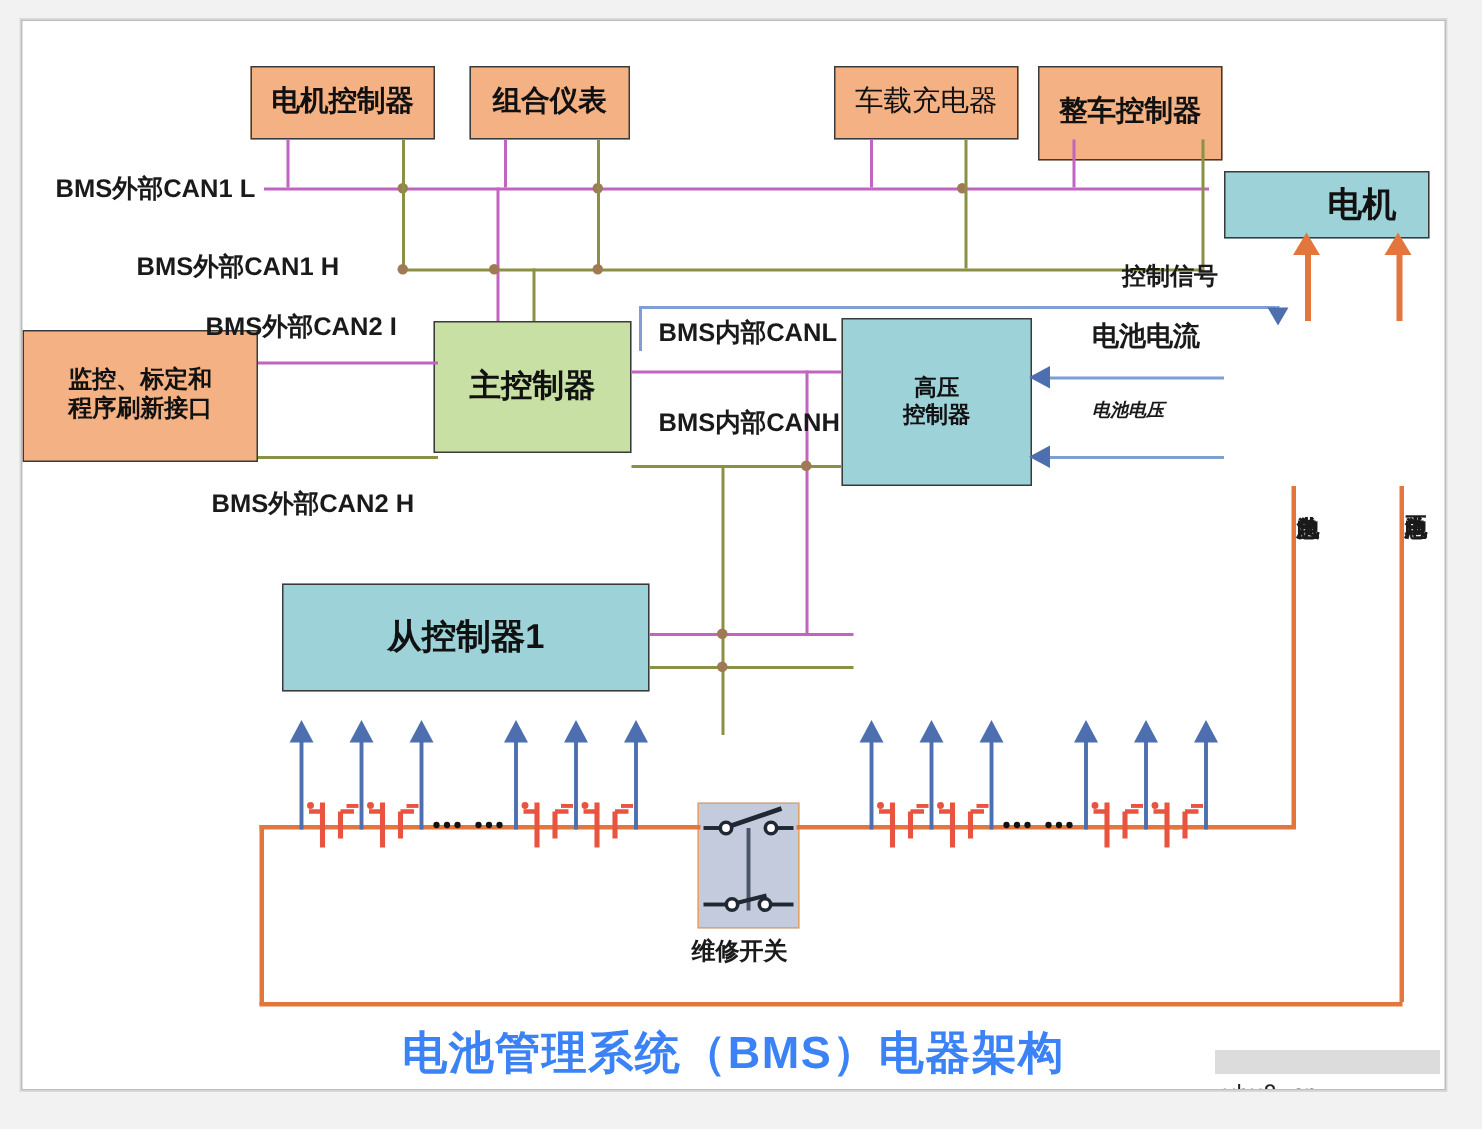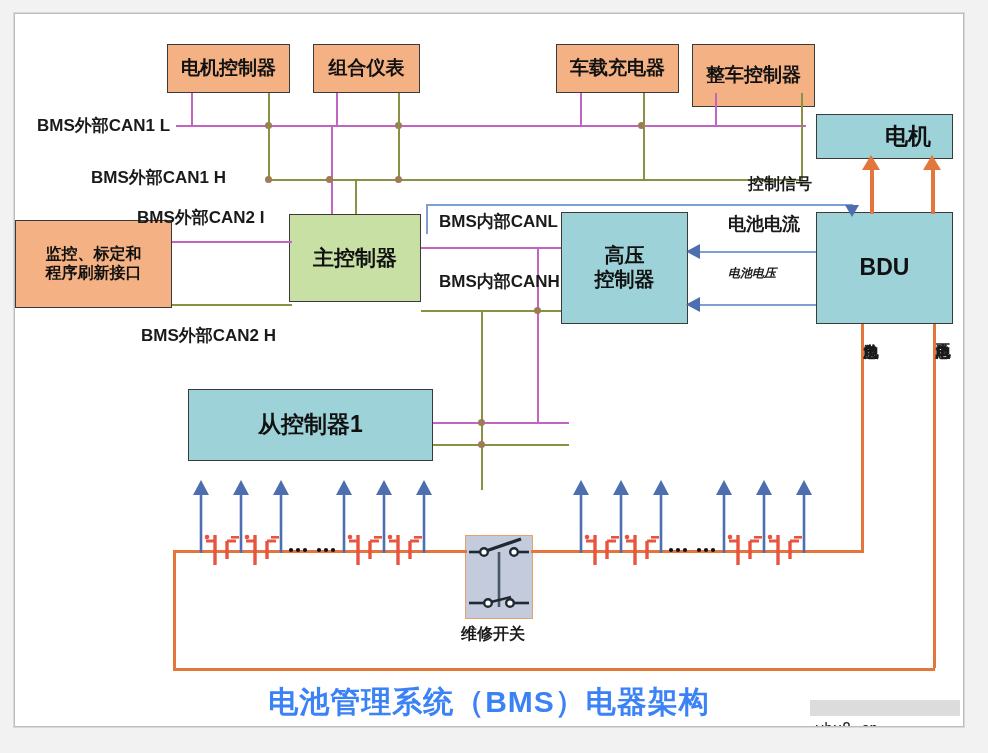--- a/index.html
+++ b/index.html
@@ -32,48 +32,45 @@
 
 <div id="frame">
   <div id="canvas">
 
     <div class="node orange" style="left:298px;top:30px;width:107px;height:49px;font-size:19px;font-weight:700;">
       <span>组合仪表</span>
     </div>
     <div class="node orange" style="left:152px;top:30px;width:123px;height:49px;font-size:19px;font-weight:700;">
       <span>电机控制器</span>
     </div>
-    <div class="node orange" style="left:541px;top:30px;width:123px;height:49px;font-size:19px;font-weight:700;">
+    <div class="node orange" style="left:541px;top:30px;width:123px;height:49px;font-size:19px;font-weight:400;">
       <span>车载充电器</span>
     </div>
     <div class="node orange" style="left:677px;top:30px;width:123px;height:63px;font-size:19px;font-weight:700;">
       <span>整车控制器</span>
     </div>
 
     <div class="node teal" style="left:801px;top:100px;width:137px;height:45px;font-size:23px;font-weight:700;padding-left:47px;">
       <span>电机</span>
     </div>
 
     <div class="node orange" style="left:0px;top:206px;width:157px;height:88px;font-size:16px;font-weight:700;flex-direction:column;">
       <span>监控、标定和</span>
       <span>程序刷新接口</span>
     </div>
 
     <div class="node green" style="left:274px;top:200px;width:132px;height:88px;font-size:21px;font-weight:700;">
       <span>主控制器</span>
     </div>
 
-    <div class="node teal" style="left:546px;top:198px;width:127px;height:112px;font-size:20px;font-weight:700;flex-direction:column;">
+    <div class="node teal" style="left:546px;top:198px;width:127px;height:112px;font-size:15px;font-weight:700;flex-direction:column;">
       <span>高压</span>
       <span>控制器</span>
     </div>
 
-    <div class="node teal" style="left:801px;top:198px;width:137px;height:112px;font-size:23px;font-weight:700;">
-      <span>BDU</span>
-    </div>
 
     <div class="node teal" style="left:173px;top:375px;width:245px;height:72px;font-size:23px;font-weight:700;">
       <span>从控制器1</span>
     </div>
 
     <div style="position:absolute;left:450px;top:521px;width:68px;height:84px;background:#c4cbdd;border:1.6px solid #e2a46c;box-sizing:border-box;"></div>
     <svg style="left:450px;top:521px;" width="68" height="84" viewBox="0 0 68 84">
       <line x1="34" y1="17" x2="34" y2="72" stroke="#4a5568" stroke-width="2.6"></line>
       <line x1="4" y1="17" x2="18" y2="17" stroke="#1f2933" stroke-width="2.6"></line>
       <line x1="50" y1="17" x2="64" y2="17" stroke="#1f2933" stroke-width="2.6"></line>

